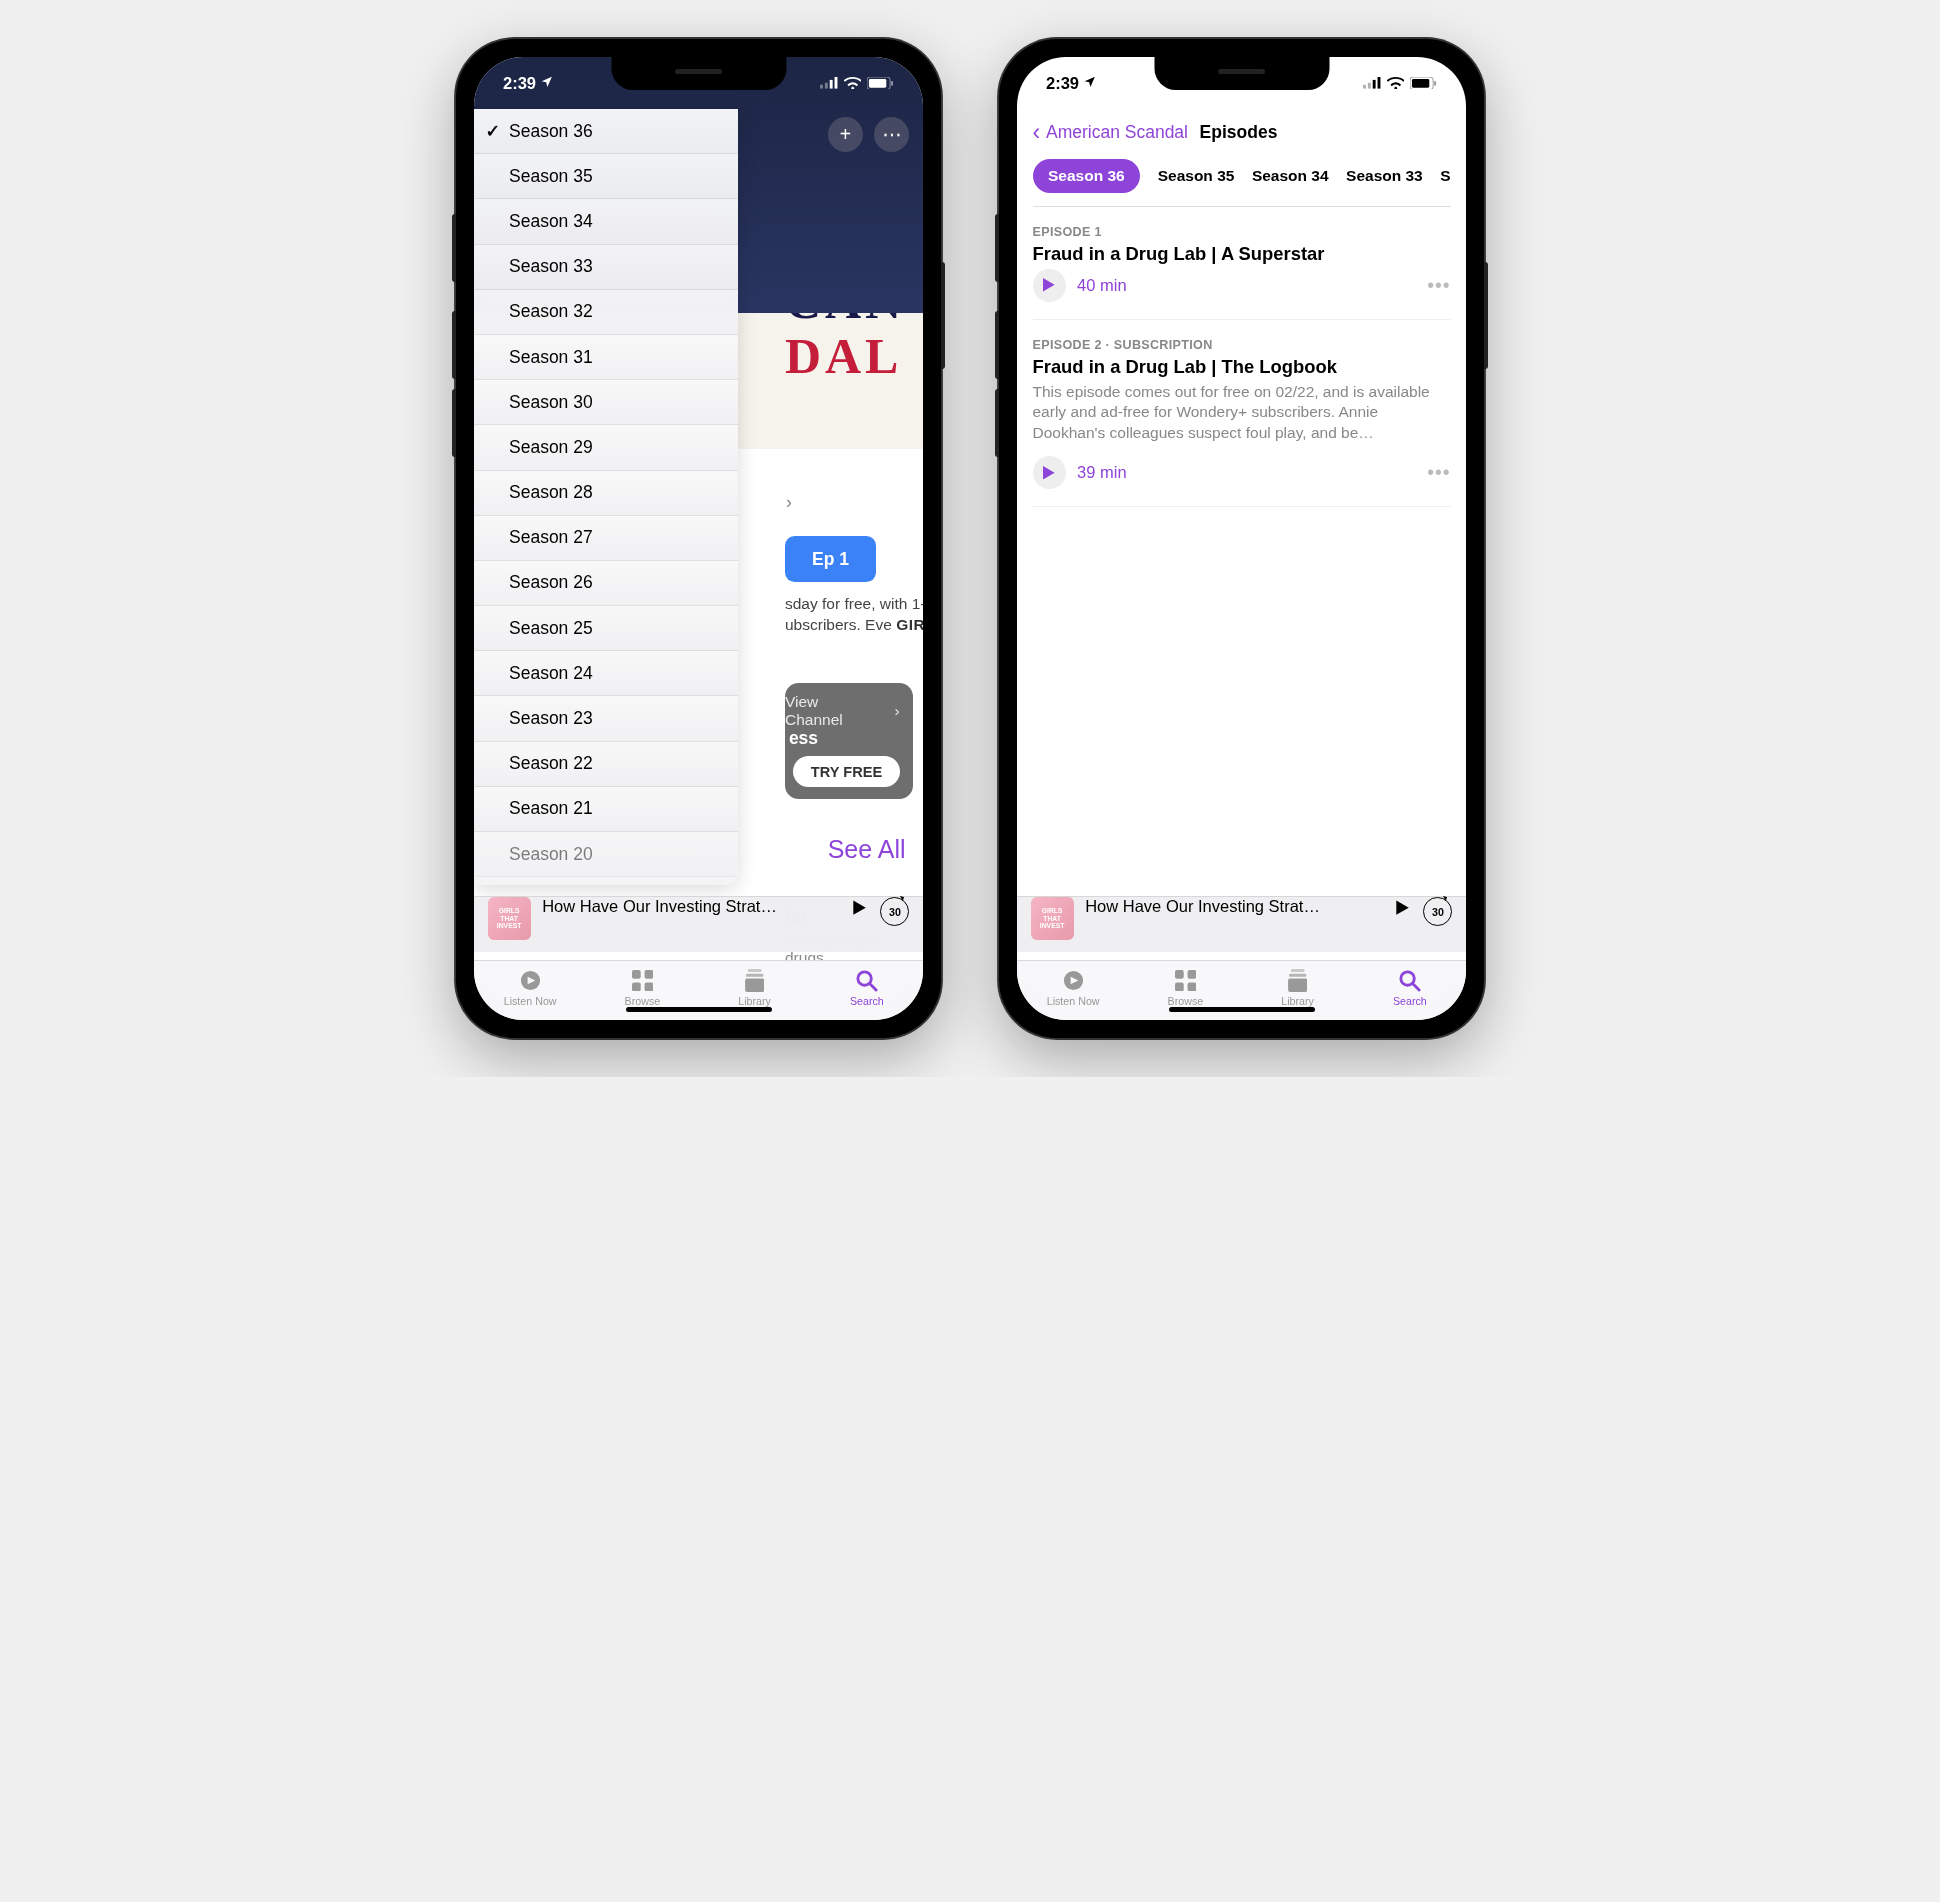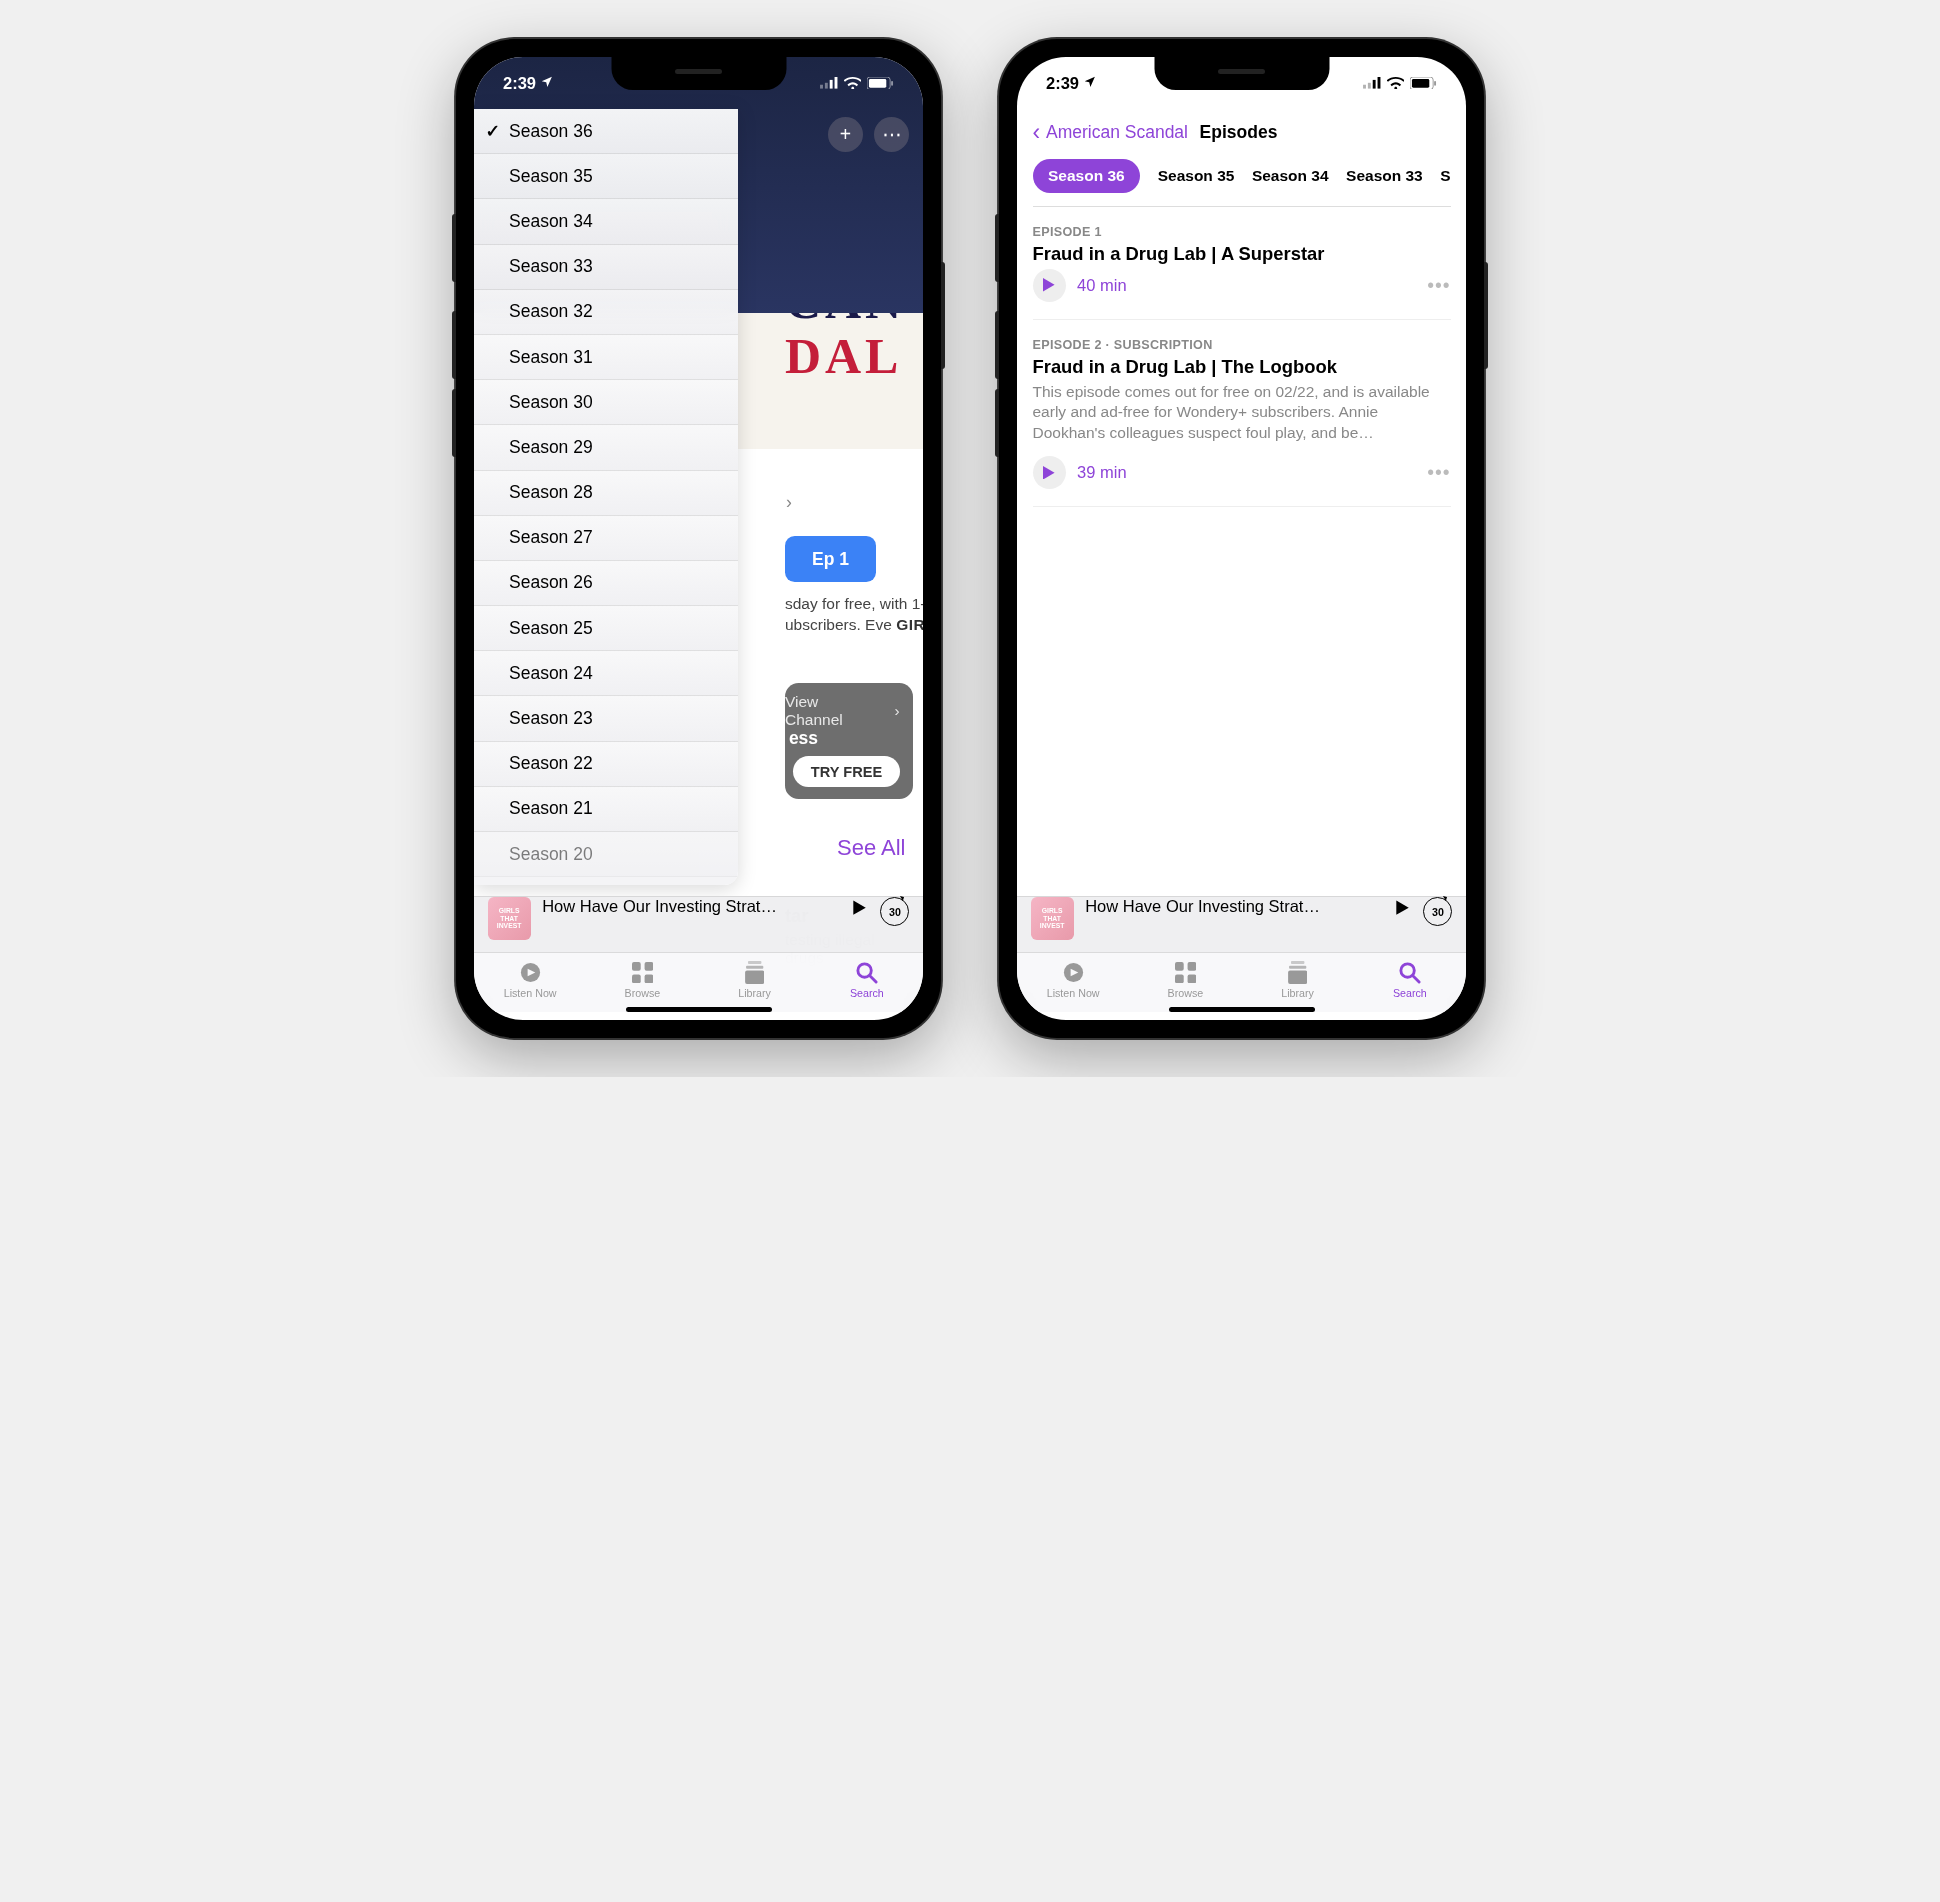--- a/index.html
+++ b/index.html
@@ -198,21 +198,21 @@
     border-radius:19.4px;
     padding:7.8px 17.5px;
     font-size:14.6px;
     font-weight:700;
   }
   .see-all{
     position:absolute;
     top:726px;
     right:17.5px;
     color:#8e44d8;
-    font-size:22px;
+    font-size:25px;
     z-index:3;
   }
   .ep-frag{
     position:absolute;
     top:796px;
     left:311px;
     right:9.7px;
     z-index:3;
   }
   .ep-frag-title{font-size:18.4px;font-weight:700;color:#000;}
@@ -370,21 +370,21 @@
     position:absolute;
     top:-3.9px;right:1.9px;
     border:3.9px solid transparent;
     border-left-color:#000;
     transform:rotate(-30deg);
   }
   
   
   .tab-bar{
     position:absolute;
-    bottom:8px;left:0;right:0;
+    bottom:0;left:0;right:0;
     height:60px;
     background:rgba(248,248,250,0.96);
     backdrop-filter:blur(19.4px);
     display:flex;
     border-top:0.5px solid rgba(0,0,0,0.12);
     z-index:40;
     padding-bottom:5.8px;
   }
   .tab{
     flex:1;

